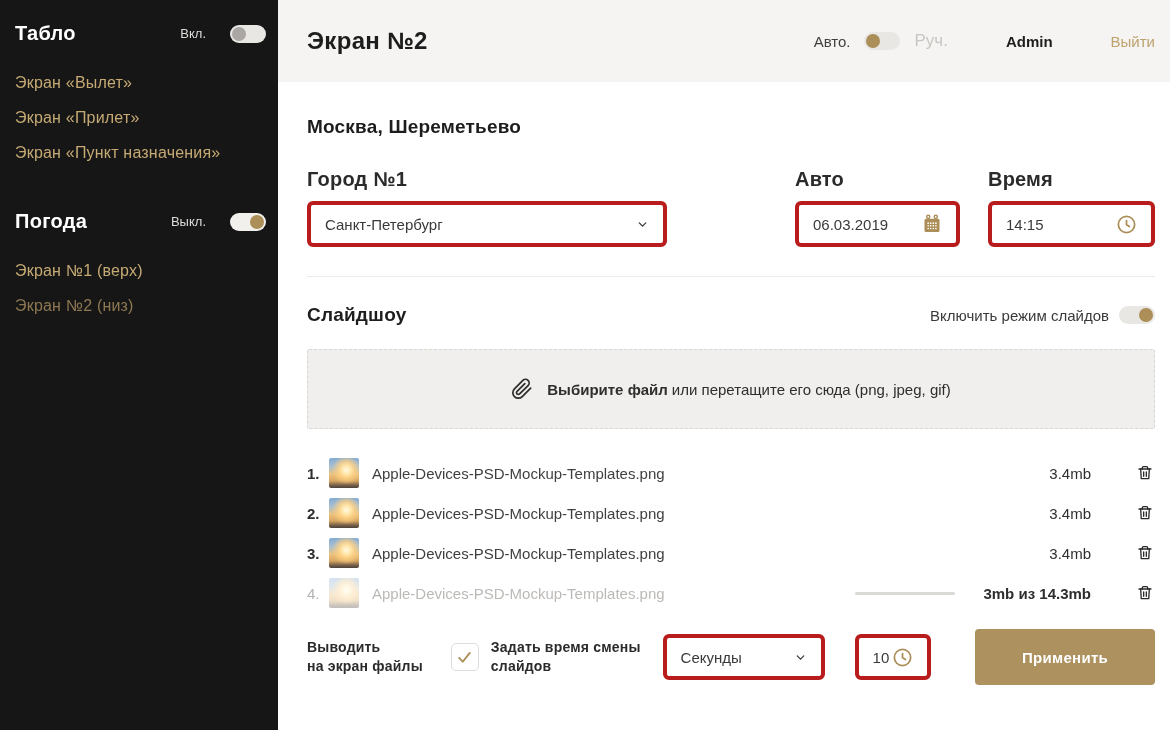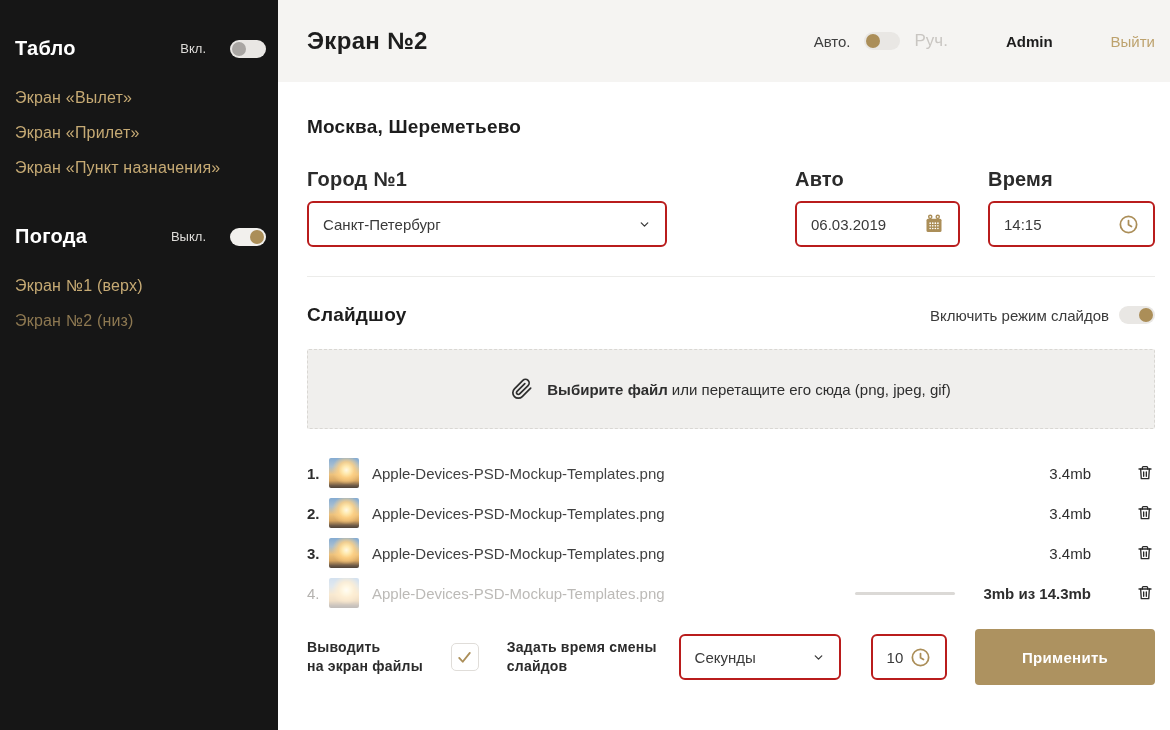--- a/index.html
+++ b/index.html
@@ -1,21 +1,21 @@
 <!DOCTYPE html>
 <html><head>
 <meta charset="utf-8">
 <style>
   * { margin:0; padding:0; box-sizing:border-box; }
   html,body { width:1170px; height:730px; overflow:hidden; }
   body { display:flex; font-family:"Liberation Sans", sans-serif; background:#fff; color:#2e2e2e; }
 
   
   .sidebar { width:278px; height:730px; background:#161616; padding:22px 12px 0 15px; flex:none; }
-  .sb-section-head { display:flex; align-items:center; justify-content:space-between; margin-top:15px; }
+  .sb-section-head { display:flex; align-items:center; justify-content:space-between; margin-top:0; }
   .sb-section-head.second { margin-top:40px; }
   .sb-title { color:#fff; font-size:20px; font-weight:bold; letter-spacing:.3px; }
   .sb-toggle-wrap { display:flex; align-items:center; gap:24px; }
   .sb-toggle-label { color:#dedcd9; font-size:13px; }
   .sb-items { margin-top:20px; }
   .sb-item { display:block; color:#c6aa74; font-size:16px; line-height:35px; cursor:pointer; letter-spacing:.2px; }
   .sb-item.dim { color:#8d7851; }
 
   
   .toggle { position:relative; width:36px; height:18px; border-radius:9px; background:#e9e7e4; display:inline-block; cursor:pointer; flex:none; }
@@ -36,21 +36,21 @@
   .topbar-user { font-size:15px; font-weight:bold; color:#1d1d1d; margin-left:58px; }
   .topbar-logout { font-size:15px; color:#bda26d; margin-left:58px; cursor:pointer; }
 
   .content { padding:0 15px 0 29px; }
   .page-h2 { font-size:19px; font-weight:bold; color:#1d1d1d; margin-top:34px; letter-spacing:.2px; }
 
   
   .form-row { display:flex; margin-top:30px; }
   .field { display:flex; flex-direction:column; }
   .field-label { font-size:20px; font-weight:bold; color:#2b2b2b; margin-bottom:10px; letter-spacing:.2px; }
-  .box { height:46px; border:2px solid #b91c1c; border-radius:6px; background:#fff; display:flex; align-items:center; padding:0 14px; font-size:15px; color:#3a3a3a; }
+  .box { height:46px; border:4px solid #b91c1c; border-radius:6px; background:#fff; display:flex; align-items:center; padding:0 14px; font-size:15px; color:#3a3a3a; }
   .box input { border:none; outline:none; font-family:inherit; font-size:15px; color:#3a3a3a; width:100%; background:transparent; }
   .city-field { width:360px; }
   .city-box { justify-content:space-between; cursor:pointer; }
   .date-field { width:165px; margin-left:auto; }
   .time-field { width:167px; margin-left:28px; }
   .box .icon-right { margin-left:auto; flex:none; display:flex; }
 
   .divider { border:none; border-top:1px solid #ececea; margin-top:29px; }
 
   
@@ -80,21 +80,21 @@
   .file-row.uploading .thumb { opacity:.35; }
   .file-row.uploading .file-name { color:#bcbab7; }
   .file-row.uploading .file-size { font-weight:bold; }
   .progress { width:100px; height:3px; border-radius:2px; background:#dbd9d6; margin-right:28px; overflow:hidden; }
   .progress-fill { height:100%; background:#ab8c52; border-radius:2px; }
 
   
   .controls { display:flex; align-items:center; margin-top:16px; }
   .ctl-label { font-size:14px; font-weight:bold; color:#2b2b2b; line-height:19px; letter-spacing:.2px; }
   .checkbox { width:28px; height:28px; border:1px solid #e0ddd9; border-radius:5px; background:#fff; display:flex; align-items:center; justify-content:center; margin-left:28px; cursor:pointer; flex:none; }
-  .interval-label { margin-left:28px; }
+  .interval-label { margin-left:12px; }
   .unit-box { width:162px; margin-left:22px; justify-content:space-between; cursor:pointer; }
   .seconds-box { width:76px; margin-left:30px; }
   .apply-btn { margin-left:auto; width:180px; height:56px; background:#ad9260; border:none; border-radius:4px; color:#fff; font-family:inherit; font-size:15px; font-weight:bold; letter-spacing:.3px; cursor:pointer; }
 
   svg { display:block; }
 </style>
 </head>
 <body>
 
 <aside class="sidebar">

